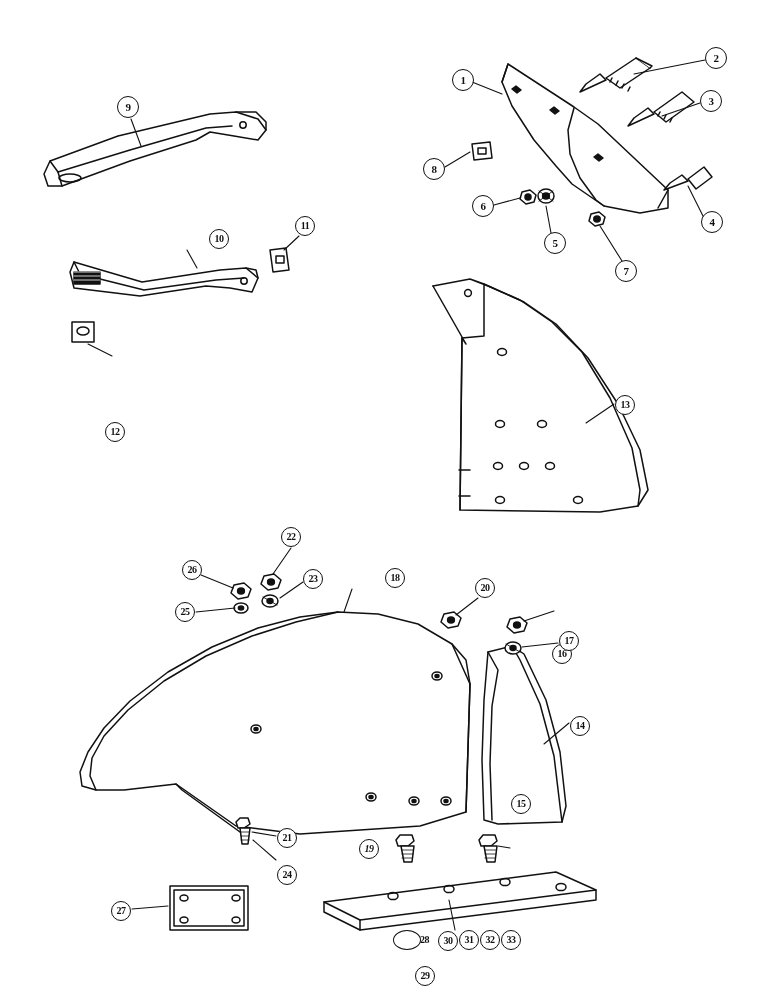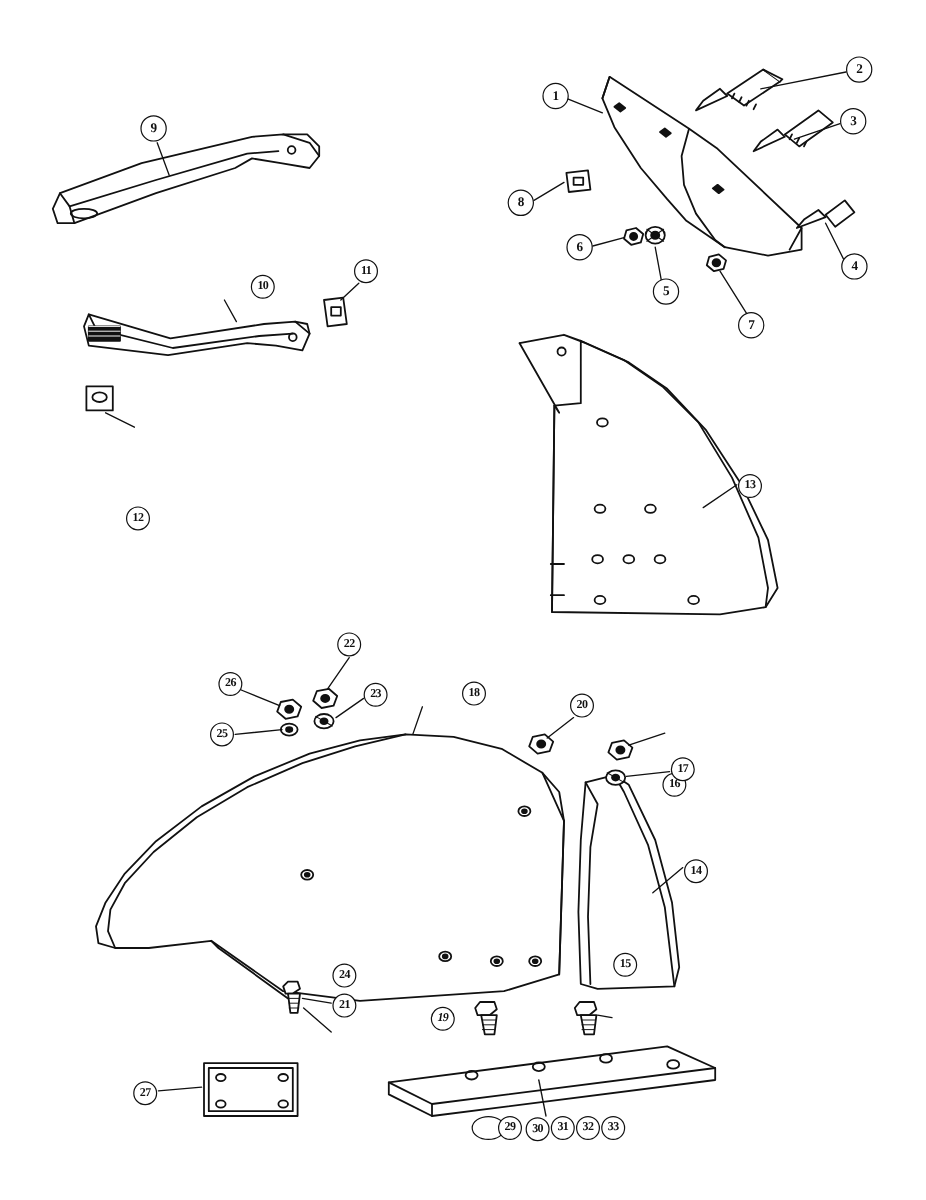--- a/index.html
+++ b/index.html
@@ -308,25 +308,25 @@
       <div class="callout small" style="left: 580px; top: 726px;">14</div>
       <div class="callout small" style="left: 521px; top: 804px; font-family: Liberation Serif, serif;">15</div>
       <div class="callout small" style="left: 562px; top: 603px; margin-top: 41px;">16</div>
       <div class="callout small" style="left: 569px; top: 641px;">17</div>
       <div class="callout small" style="left: 357px; top: 578px; margin-left: 28px;">18</div>
       <div class="callout small" style="left: 369px; top: 849px; font-style: italic;">19</div>
       <div class="callout small" style="left: 485px; top: 588px;">20</div>
       <div class="callout small" style="left: 287px; top: 838px;">21</div>
       <div class="callout small" style="left: 291px; top: 537px;">22</div>
       <div class="callout small" style="left: 313px; top: 579px; font-family: Liberation Serif, serif;">23</div>
-      <div class="callout small" style="left: 287px; top: 813px;">24</div>
+      <div class="callout small" style="left: 287px; top: 875px;">24</div>
       <div class="callout small" style="left: 185px; top: 612px;">25</div>
       <div class="callout small" style="left: 192px; top: 570px;">26</div>
       <div class="callout small" style="left: 121px; top: 911px;">27</div>
       <div class="callout small" style="left: 403px; top: 940px; padding-left: 26px;">28</div>
-      <div class="callout small" style="left: 425px; top: 940px;">29</div>
+      <div class="callout small" style="left: 425px; top: 976px;">29</div>
       <div class="callout small" style="left: 448px; top: 941px; text-align: center;">30</div>
       <div class="callout small" style="left: 469px; top: 940px;">31</div>
       <div class="callout small" style="left: 490px; top: 940px;">32</div>
       <div class="callout small" style="left: 511px; top: 940px;">33</div>
     </div>
 
 </div>
 
 </body></html>

